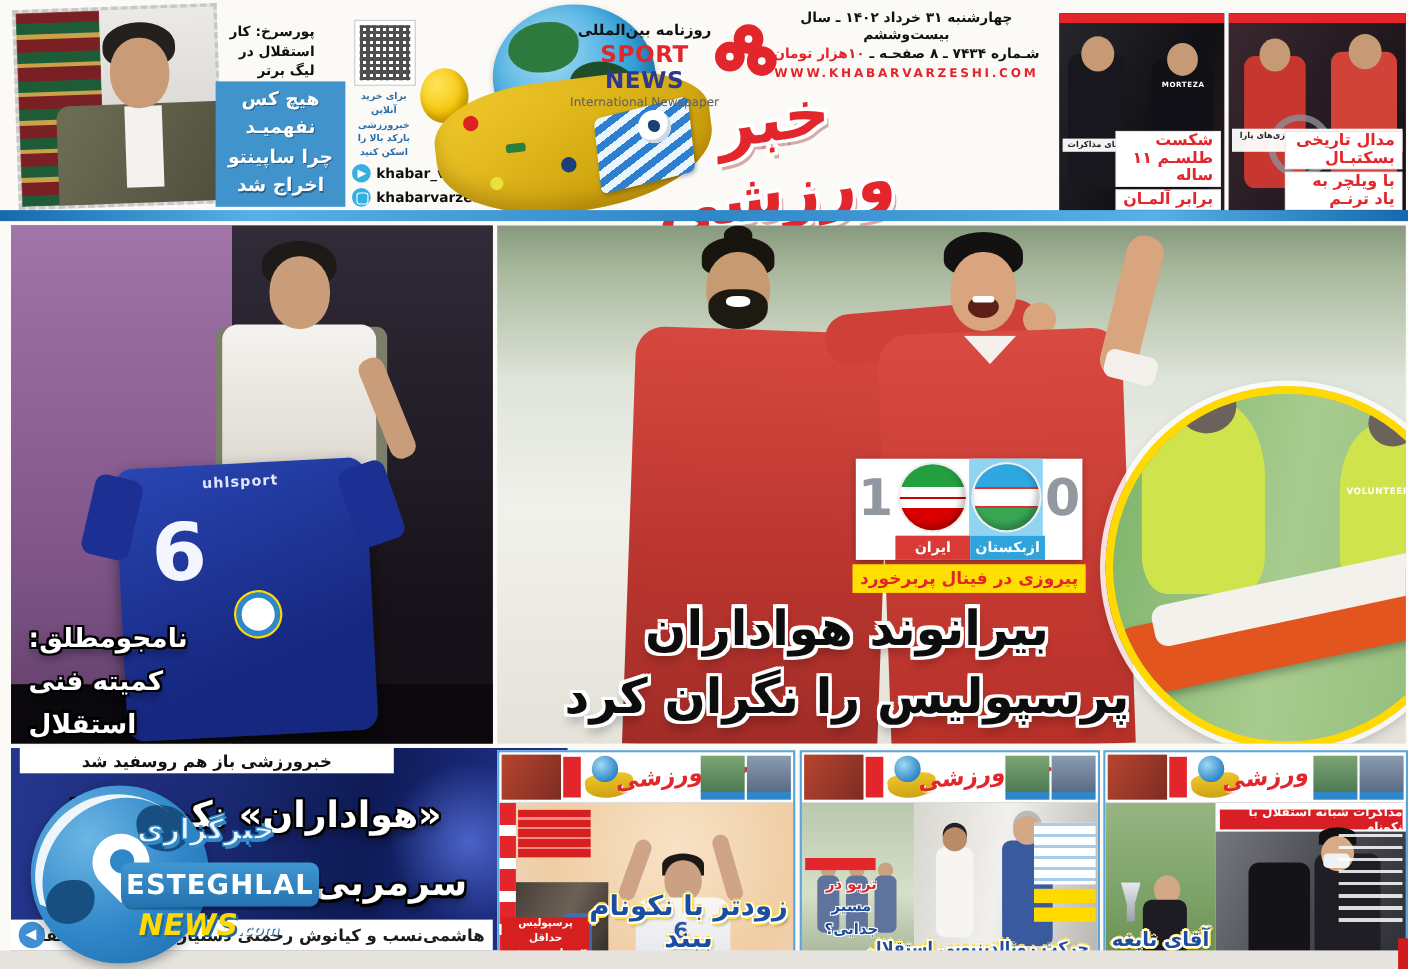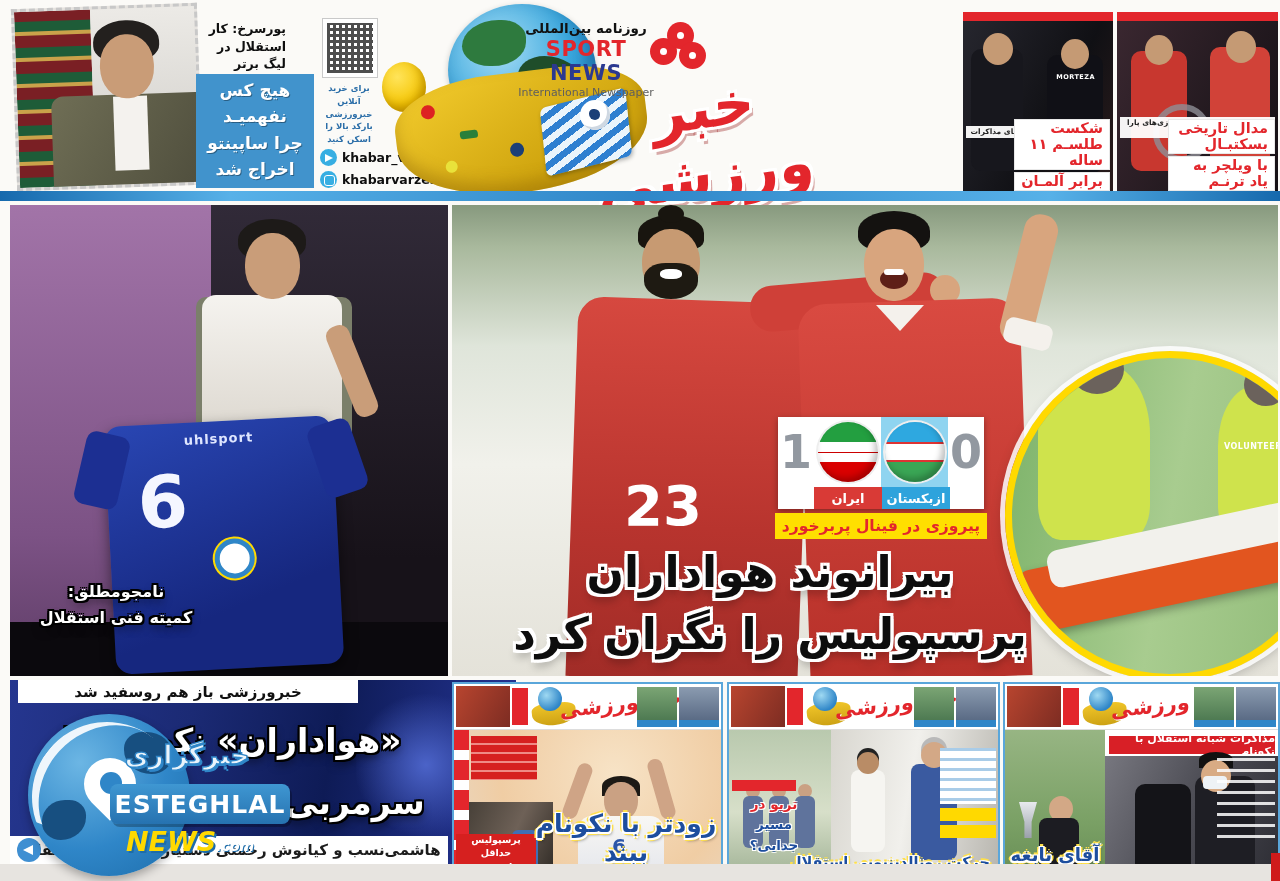--- a/index.html
+++ b/index.html
@@ -110,21 +110,21 @@
   .ml-vestL { position:absolute; left:186px; top:92px; width:34px; height:170px; background:#7b7f6a; border-radius:10px; }
   .ml-vestR { position:absolute; left:308px; top:92px; width:34px; height:170px; background:#7b7f6a; border-radius:10px; }
   .ml-armR { position:absolute; left:330px; top:118px; width:24px; height:96px; background:#c99d79; border-radius:10px; transform:rotate(-22deg); }
   .jersey { position:absolute; left:100px; top:216px; width:228px; height:248px; transform:rotate(-3deg);
     background:linear-gradient(160deg,#2946b3,#16277f 70%); border-radius:16px; box-shadow:0 6px 14px rgba(0,0,0,.5); }
   .jersey-slv { position:absolute; width:44px; height:74px; background:#1c2f92; border-radius:10px; top:6px; }
   .slv-l { left:-26px; transform:rotate(16deg); } .slv-r { right:-26px; transform:rotate(-16deg); }
   .jersey-brand { position:absolute; left:0; right:0; top:10px; text-align:center; color:#dfe6ff; font-size:13px; letter-spacing:1px; font-weight:bold; }
   .jersey-num { position:absolute; left:30px; top:36px; color:#f4f6ff; font-size:72px; font-weight:bold; }
   .jersey-badge { position:absolute; left:104px; top:118px; width:40px; height:40px; border-radius:50%; background:#fff; border:5px solid #2f86c8; box-shadow:0 0 0 2px #ffd900; }
-  .ml-quote { left:16px; top:374px; width:180px; text-align:center; font-size:16px; font-weight:bold; color:#fff; line-height:1.62; }
+  .ml-quote { left:16px; top:356px; width:180px; text-align:left; font-size:24px; font-weight:bold; color:#fff; line-height:1.62; }
 
   
   .main-right { left:452px; top:205px; width:826px; height:471px; overflow:hidden;
     background:linear-gradient(#87997e 0%,#a9b99d 9%,#dfe5da 30%,#f1f1eb 55%,#e4e2d9 100%); }
   .pa-body { position:absolute; left:120px; top:95px; width:232px; height:380px; background:linear-gradient(#d6483f,#b8342e 60%,#a12c27); border-radius:26px 26px 0 0; transform:rotate(2deg); }
   .pa-arm { position:absolute; left:298px; top:74px; width:196px; height:46px; background:#cf4038; border-radius:22px; transform:rotate(-5deg); }
   .pa-hand { position:absolute; left:478px; top:70px; width:30px; height:30px; background:#d8a57e; border-radius:50%; }
   .pa-hair { position:absolute; left:186px; top:10px; width:66px; height:36px; background:#18150f; border-radius:50% 50% 30% 30%; }
   .pa-bun { position:absolute; left:206px; top:0; width:26px; height:18px; background:#18150f; border-radius:50%; }
   .pa-head { position:absolute; left:190px; top:24px; width:58px; height:68px; background:#c79a72; border-radius:48%; }
@@ -319,20 +319,28 @@
       <span class="tag-blue">NEWS</span>
     </div>
     <div class="tag-sub">International Newspaper</div>
   </div>
   <div class="abs logo-script fa">خبر ورزشی</div>
   <div class="abs flower">
     <i class="fl1"></i>
       <i class="fl2"></i>
       <i class="fl3"></i>
   </div>
+  <div class="abs dateline">
+    <div class="dl1 fa">چهارشنبه ۳۱ خرداد ۱۴۰۲ ـ سال بیست‌وششم</div>
+    <div class="dl2 fa">
+      <span>شـماره ۷۴۳۴ ـ ۸ صفحـه ـ</span>
+      <span class="dl-price">۱۰هزار تومان</span>
+    </div>
+    <div class="dl3">WWW.KHABARVARZESHI.COM</div>
+  </div>
 
   <div class="abs news-card card-a">
     <div class="nc-redbar"></div>
     <div class="nc-photo-a">
       <div class="fig" style="left:8px;top:28px;width:52px;height:122px;background:#17171d"></div>
       <div class="fig-head" style="left:20px;top:12px;width:30px;height:32px"></div>
       <div class="fig" style="right:10px;top:34px;width:56px;height:118px;background:#101016"></div>
       <div class="fig-head" style="right:24px;top:18px;width:28px;height:30px"></div>
       <div class="nc-jersey-text" style="right:18px;top:52px">MORTEZA</div>
     </div>
@@ -386,21 +394,20 @@
 
   <div class="abs main-right">
     <div class="pa-body"></div>
     <div class="pa-arm"></div>
     <div class="pa-hand"></div>
     <div class="pa-hair"></div>
     <div class="pa-bun"></div>
     <div class="pa-head"></div>
     <div class="pa-beard"></div>
     <div class="pa-mouth"></div>
-    <div class="num23">23</div>
     <div class="pb-body"></div>
     <div class="pb-collar"></div>
     <div class="pb-arm"></div>
     <div class="pb-cuff"></div>
     <div class="pb-hair"></div>
     <div class="pb-head"></div>
     <div class="pb-mouth"></div>
     <div class="pb-teeth"></div>
 
     <div class="scoreboard">

